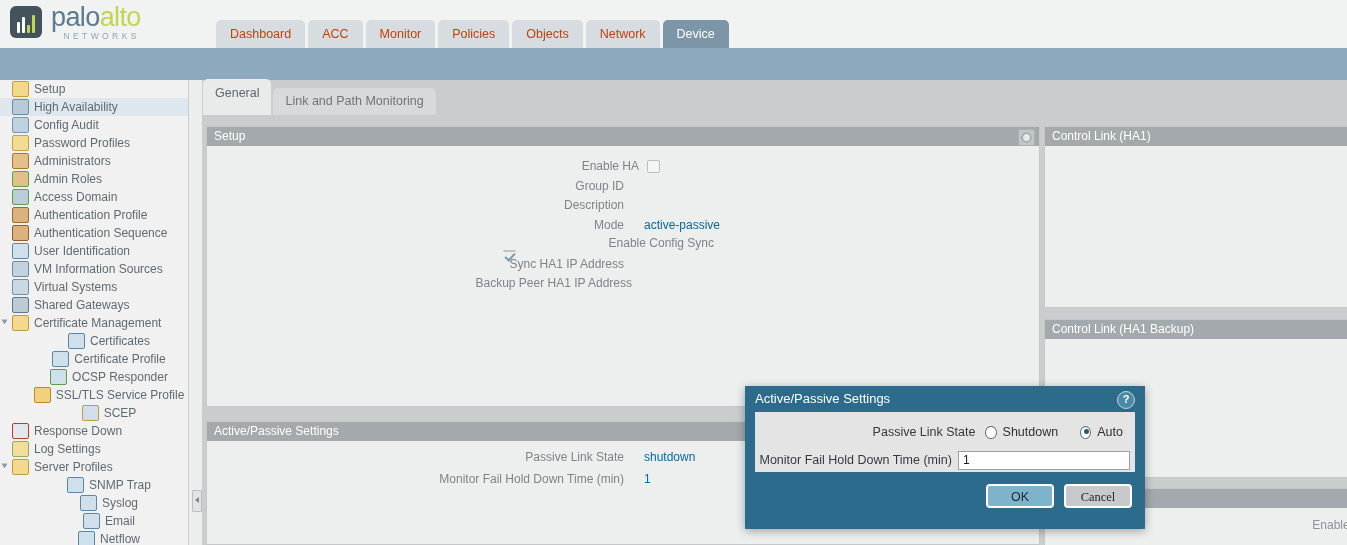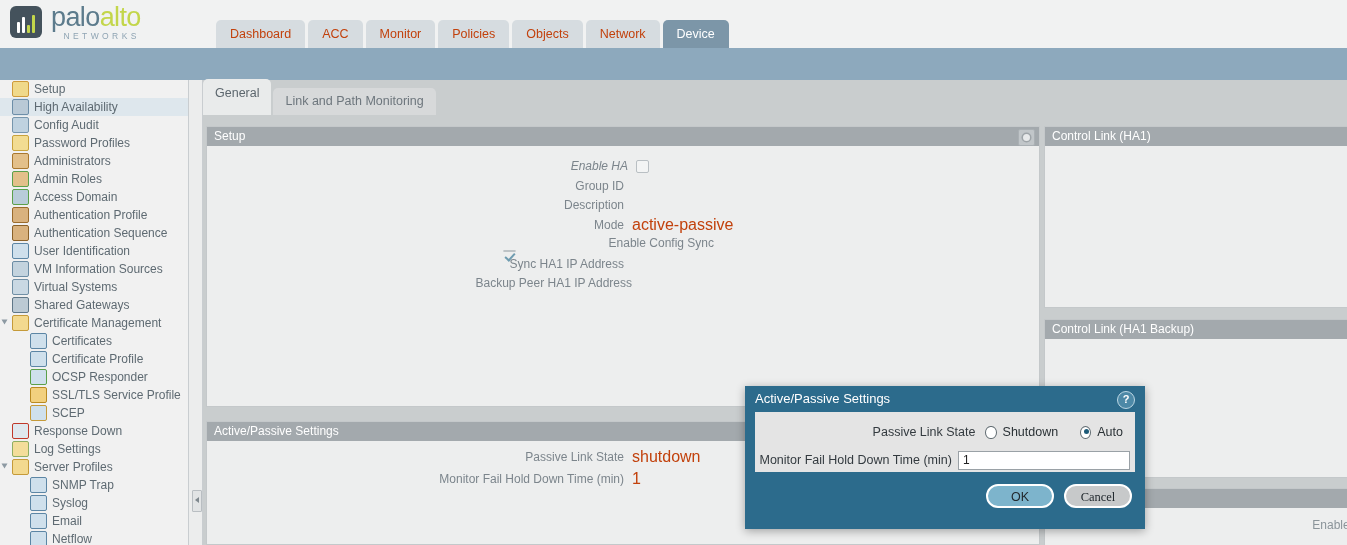--- a/index.html
+++ b/index.html
@@ -70,21 +70,21 @@
     position: absolute; left: 0; top: 80px; width: 188px; height: 465px;
     background: #f1f1f1; overflow: hidden;
   }
   .nav-item {
     position: relative; height: 18px; line-height: 18px;
     padding-left: 12px; white-space: nowrap; cursor: pointer;
     font-size: 12px; color: #5e6a72;
     display: flex; align-items: center;
   }
   .nav-item.sel { background: #dee7ed; }
-  .nav-item.lvl2 { padding-left: 30px; }
+  .nav-item.lvl2 { padding-left: 30px; justify-content: center; }
   .nav-ico {
     width: 15px; height: 14px; margin-right: 5px; flex: 0 0 15px;
     position: relative; border-radius: 2px;
   }
   .arrow {
     position: absolute; left: 2px; top: 5px;
     width: 0; height: 0;
     border-left: 5px solid #8d9aa3;
     border-top: 3.5px solid transparent;
     border-bottom: 3.5px solid transparent;
@@ -136,21 +136,21 @@
     cursor: pointer;
   }
   .gear-btn::after {
     content: ""; position: absolute; left: 4px; top: 4px;
     width: 7px; height: 7px; border-radius: 50%;
     background: #e7e9ea; box-shadow: 0 0 0 1.5px #9ea4a8;
   }
 
   .frow { position: absolute; display: flex; align-items: center; height: 16px; }
   .flabel { text-align: right; color: #7c858c; font-size: 12px; white-space: nowrap; }
-  .fval { color: #c2410c; font-size: 16px; margin-left: 8px; white-space: nowrap; }
+  .fval { color: #0369a1; font-size: 12px; margin-left: 20px; white-space: nowrap; }
 
   .chk {
     width: 13px; height: 13px; box-sizing: border-box;
     background: #f3f4f4; border: 1px solid #b9bfc3; border-radius: 2px;
     margin-left: 8px; position: relative; cursor: pointer;
   }
   .chk.dis { background: #e4e6e7; border-color: #bdc3c6; }
   .chk.on::after {
     content: ""; position: absolute; left: 3px; top: 0px;
     width: 4px; height: 8px; border: solid #6f9cb0;
@@ -191,21 +191,21 @@
   }
   .rlab { font-size: 12.5px; color: #2a3135; margin-left: 6px; white-space: nowrap; }
   .mfield {
     height: 19px; background: #ffffff; border: 1px solid #9aa1a6;
     box-sizing: border-box; font-size: 12px; color: #222;
     padding: 0 4px; line-height: 17px; font-family: "Liberation Sans", sans-serif;
   }
   .btnrow { position: absolute; right: 13px; top: 98px; display: flex; }
   .btn {
     min-width: 68px; height: 24px; line-height: 22px; text-align: center;
-    border-radius: 12px; font-size: 12.5px; color: #22292e;
+    border-radius: 4px; font-size: 12.5px; color: #22292e;
     border: 2px solid #ffffff; box-sizing: border-box; cursor: pointer;
     margin-left: 10px; padding: 0 10px;
   }
   .btn.ok { background: #7db4cc; }
   .btn.cancel { background: #c7c9ca; font-family: Liberation Serif, serif; }
 
   .clip { position: absolute; font-size: 12px; color: #8b949a; white-space: nowrap; overflow: hidden; }
 </style>
 </head>
 <body>
@@ -359,21 +359,21 @@
         <div class="ctab sel">General</div>
         <div class="ctab">Link and Path Monitoring</div>
       </div>
 
     <div class="panel" style="left:3px; top:46px; width:834px; height:281px;">
       <div class="panel-hd">
         <span>Setup</span>
         <div class="gear-btn"></div>
       </div>
       <div id="setup-rows">
-          <div class="frow" style="left: 4px; top: 31px; width: 597px; font-style: italic;">
+          <div class="frow" style="left: 15px; top: 31px; width: 597px;">
             <span class="flabel" style="width:417px;">Enable HA</span>
             <span class="chk"></span>
           </div>
           <div class="frow" style="left: 0px; top: 50.5px; width: 597px;">
             <span class="flabel" style="width:417px;">Group ID</span>
           </div>
           <div class="frow" style="left: 0px; top: 70px; width: 597px;">
             <span class="flabel" style="width:417px;">Description</span>
           </div>
           <div class="frow" style="left: 0px; top: 89.5px; width: 597px;">

